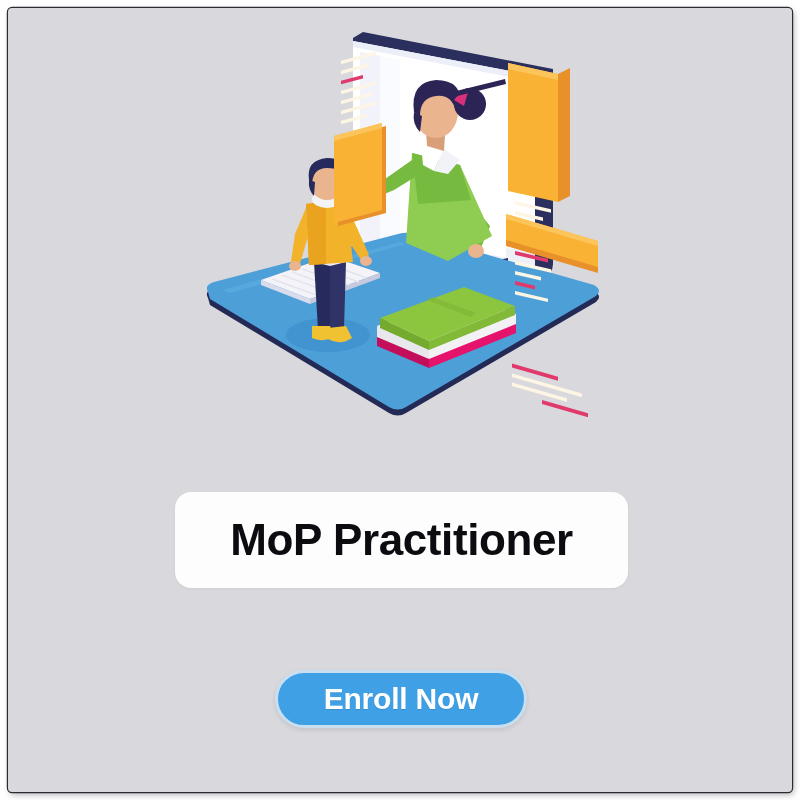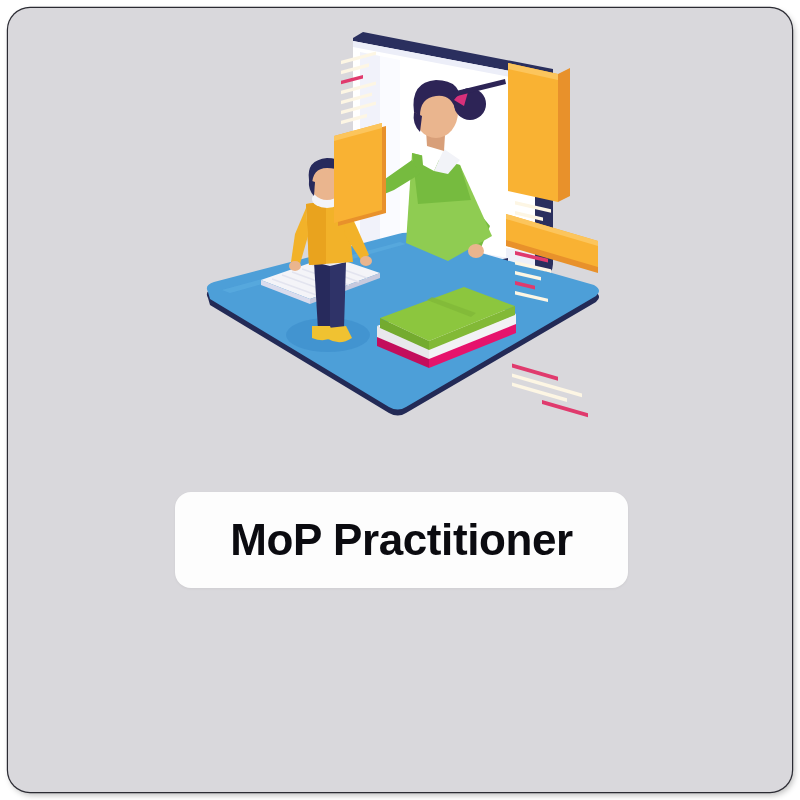--- a/index.html
+++ b/index.html
@@ -12,21 +12,21 @@
     overflow: hidden;
   }
 
   #course-card {
     position: absolute;
     left: 8px;
     top: 8px;
     width: 784px;
     height: 784px;
     background: #d9d8dc;
-    border-radius: 22px;
+    border-radius: 4px;
     box-shadow: 0 0 0 1.2px #2b2b33, 2px 3px 6px rgba(0,0,0,0.28);
     overflow: hidden;
   }
 
   
   #illustration {
     position: absolute;
     left: 0;
     top: 0;
     width: 784px;
@@ -255,14 +255,17 @@
         </g>
       </g>
 
     </svg>
   </div>
 
   <div id="title-plate">
     <span id="title-text">MoP Practitioner</span>
   </div>
 
+  <div id="enroll-button">
+    <span id="enroll-label">Enroll Now</span>
+  </div>
 
 </div>
 
 </body></html>

